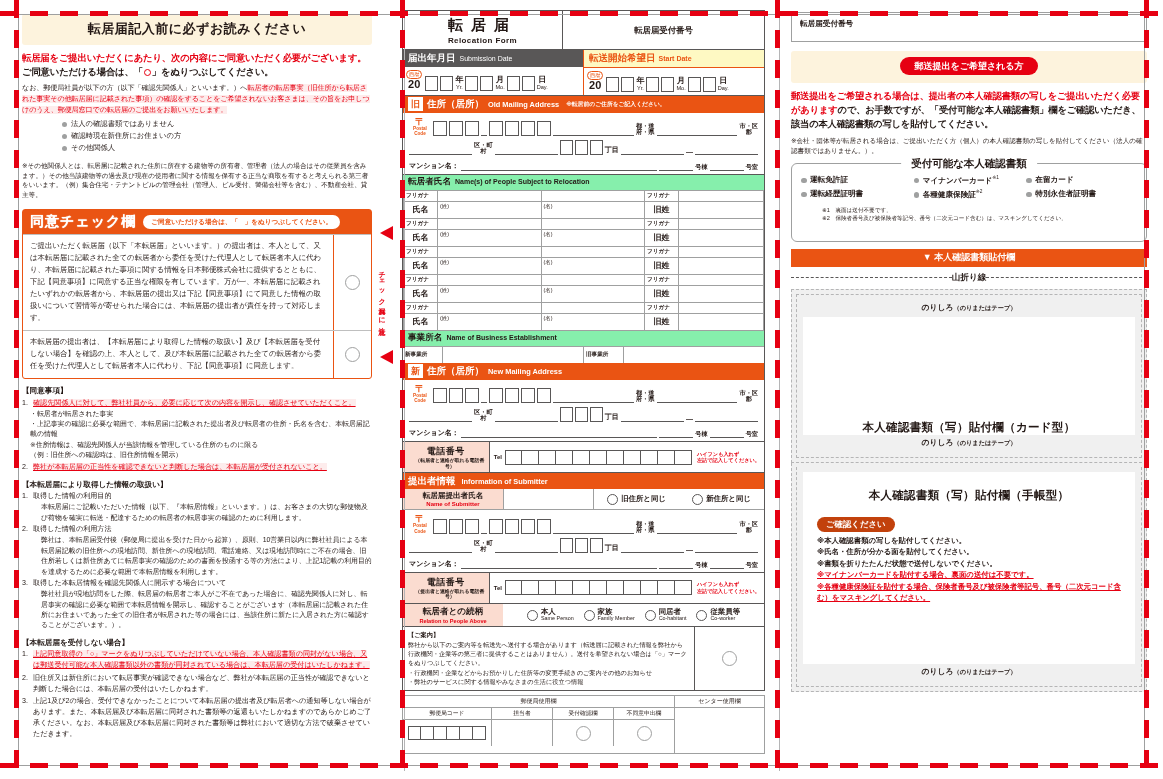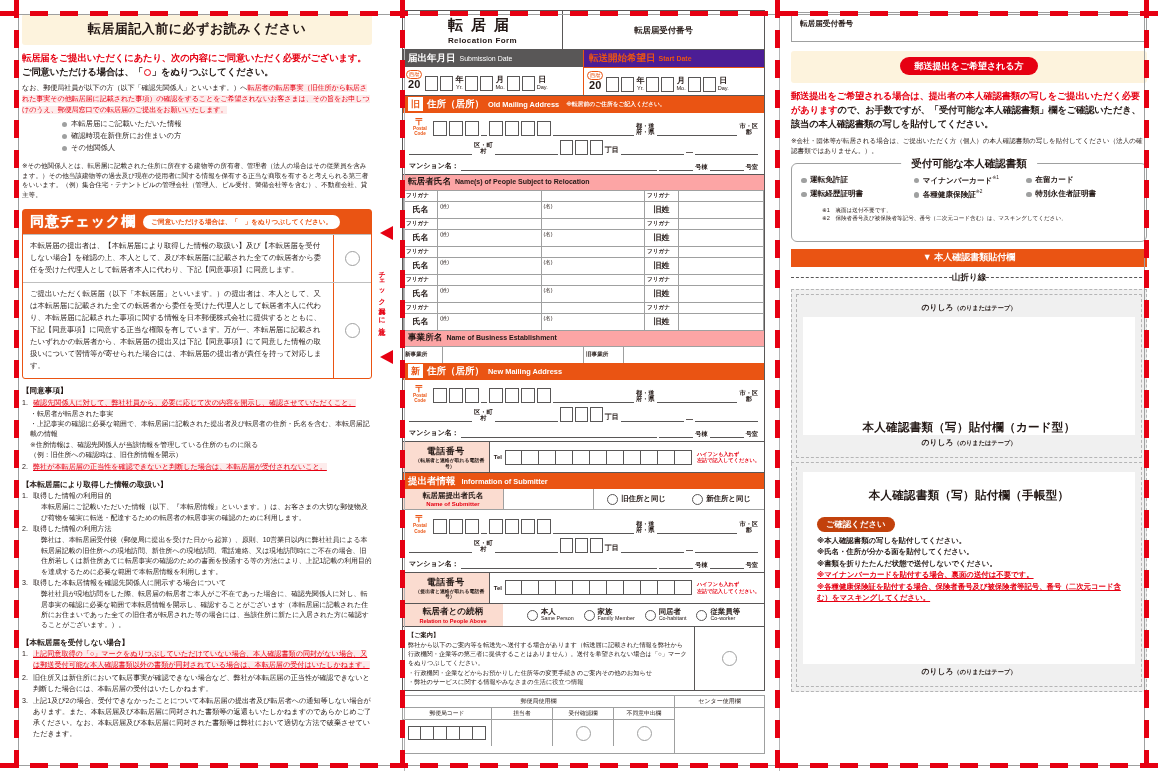--- a/index.html
+++ b/index.html
@@ -122,21 +122,21 @@
     background:#595757; color:#fff; display:flex; align-items:baseline; gap:4px;
     padding:2px 5px; font-weight:bold;
   }
   .grey-bar .jp { font-size:9.5px; }
   .grey-bar .en { font-size:7px; font-weight:normal; }
 
   .date-row { display:flex; border-bottom:1.2px solid #595757; }
   .date-block { flex:1; }
   .date-block.right { border-left:1.2px solid #ea5413; }
   .orange-bar {
-    background:#4c1d95; display:flex; align-items:baseline; gap:3px; padding:2px 5px; font-weight:bold;
+    background:#fef9c3; display:flex; align-items:baseline; gap:3px; padding:2px 5px; font-weight:bold;
     color:#ea5413; border-bottom:1px solid #ea5413;
   }
   .orange-bar .jp { font-size:9.5px; }
   .orange-bar .en { font-size:7px; color:#ea5413; }
   .date-cells { display:flex; align-items:flex-end; padding:3px 4px 3px 3px; gap:2px; }
   .era { text-align:center; margin-right:1px; }
   .era .tag { color:#ea5413; font-size:5.2px; border:.7px solid #ea5413; border-radius:6px; padding:0 2px; }
   .era .num { font-size:11px; font-weight:bold; line-height:1.05; }
   .bx { width:13px; height:15px; border:.8px solid #595757; background:#fff; }
   .unit { text-align:center; font-size:5.6px; line-height:1.15; }
@@ -158,21 +158,21 @@
   .postal-ico { width:22px; text-align:center; color:#ea5413; }
   .postal-ico .t { font-size:10px; font-weight:bold; line-height:.9; }
   .postal-ico .en { font-size:4.6px; font-weight:bold; line-height:1.1; }
   .pbox { width:14px; height:15px; border:.8px solid #595757; }
   .dash-sep { width:6px; border-bottom:.9px solid #595757; height:8px; }
   .uline { border-bottom:.8px solid #595757; height:12px; flex:1; }
   .lbl2 { font-size:6.2px; font-weight:bold; line-height:1.05; text-align:center; white-space:nowrap; }
   .lbl1 { font-size:7px; font-weight:bold; white-space:nowrap; }
   .mansion { display:flex; align-items:flex-end; gap:2px; font-size:7px; font-weight:bold; }
 
-  .pink-bar { background:#fca5a5; padding:1.5px 5px; display:flex; align-items:baseline; gap:4px; }
+  .pink-bar { background:#86efac; padding:1.5px 5px; display:flex; align-items:baseline; gap:4px; }
   .pink-bar .jp { font-size:8.6px; font-weight:bold; }
   .pink-bar .en { font-size:7px; font-weight:bold; }
 
   table.names { width:100%; border-collapse:collapse; }
   table.names td { border:.7px solid #9fa0a0; height:11px; }
   td.k-furi { width:34px; font-size:5.6px; font-weight:bold; padding-left:2px; background:#fff; }
   td.k-name { width:34px; font-size:8px; font-weight:bold; text-align:center; }
   td.sei, td.mei { font-size:5.4px; vertical-align:top; padding:1px 0 0 2px; color:#231815; }
   td.k-old { width:34px; font-size:8px; font-weight:bold; text-align:center; }
   td.f-old { width:85px; }
@@ -308,39 +308,39 @@
 
     <div class="lead-red">
       <span>転居届をご提出いただくにあたり、次の内容にご同意いただく必要がございます。</span><span class="blk">ご同意いただける場合は、「</span><span class="circle-inline"></span><span class="blk">」をぬりつぶしてください。</span>
     </div>
 
     <div class="p-small">
       <span>なお、郵便局社員が以下の方（以下「確認先関係人」といいます。）へ</span><span class="hl-red">転居者の転居事実（旧住所から転居された事実その他転居届に記載された事項）の確認をすることをご希望されないお客さまは、その旨をお申しつけのうえ、郵便局窓口での転居届のご提出をお願いいたします。</span>
     </div>
 
     <ul class="bullet-list">
-      <li>本転居届にご記載いただいた情報</li>
+      <li>法人の確認書類ではありません</li>
       <li>確認時現在新住所にお住まいの方</li>
       <li>その他関係人</li>
     </ul>
     <div class="note-star">※その他関係人とは、転居届に記載された住所に所在する建物等の所有者、管理者（法人の場合はその従業員を含みます。）その他当該建物等の過去及び現在の使用者に関する情報を保有する正当な商取を有すると考えられる第三者をいいます。（例）集合住宅・テナントビルの管理会社（管理人、ビル受付、警備会社等を含む）、不動産会社、貸主等。</div>
 
     <div class="consent-wrap">
       <div class="consent-head">
         <span class="ch-title">同意チェック欄</span>
         <span class="ch-pill">ご同意いただける場合は、「　」をぬりつぶしてください。</span>
       </div>
       <div class="consent-row">
-        <div class="consent-text">本転居届の提出者は、【本転居届により取得した情報の取扱い】及び【本転居届を受付しない場合】を確認の上、本人として、及び本転居届に記載された全ての転居者から委任を受けた代理人として転居者本人に代わり、下記【同意事項】に同意します。</div>
+        <div class="consent-text">ご提出いただく転居届（以下「本転居届」といいます。）の提出者は、本人として、又は本転居届に記載された全ての転居者から委任を受けた代理人として転居者本人に代わり、本転居届に記載された事項に関する情報を日本郵便株式会社に提供するとともに、下記【同意事項】に同意する正当な権限を有しています。万が一、本転居届に記載されたいずれかの転居者から、本転居届の提出又は下記【同意事項】にて同意した情報の取扱いについて苦情等が寄せられた場合には、本転居届の提出者が責任を持って対応します。</div>
         <div class="consent-circle-cell">
           <div class="big-circle"></div>
         </div>
       </div>
       <div class="consent-row">
-        <div class="consent-text">ご提出いただく転居届（以下「本転居届」といいます。）の提出者は、本人として、又は本転居届に記載された全ての転居者から委任を受けた代理人として転居者本人に代わり、本転居届に記載された事項に関する情報を日本郵便株式会社に提供するとともに、下記【同意事項】に同意する正当な権限を有しています。万が一、本転居届に記載されたいずれかの転居者から、本転居届の提出又は下記【同意事項】にて同意した情報の取扱いについて苦情等が寄せられた場合には、本転居届の提出者が責任を持って対応します。</div>
+        <div class="consent-text">本転居届の提出者は、【本転居届により取得した情報の取扱い】及び【本転居届を受付しない場合】を確認の上、本人として、及び本転居届に記載された全ての転居者から委任を受けた代理人として転居者本人に代わり、下記【同意事項】に同意します。</div>
         <div class="consent-circle-cell">
           <div class="big-circle"></div>
         </div>
       </div>
       <div class="caution-strip">
         <div class="arrow-left" style="top:16px;"></div>
         <div class="arrow-left" style="bottom:14px;"></div>
         <div class="caution-txt">チェック漏れに注意</div>
       </div>
     </div>

